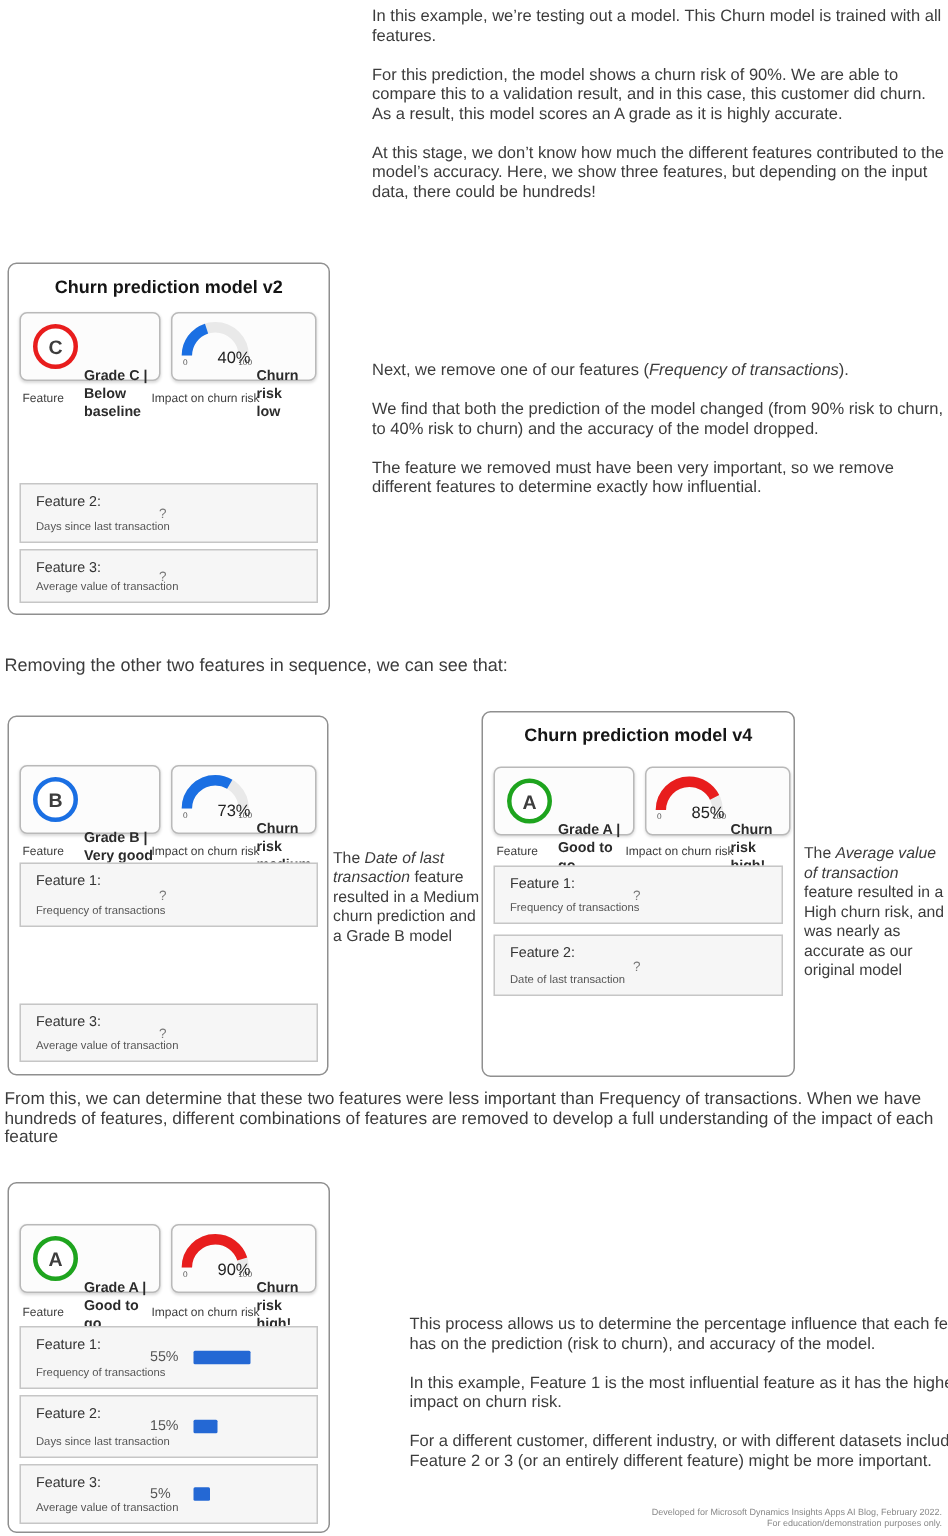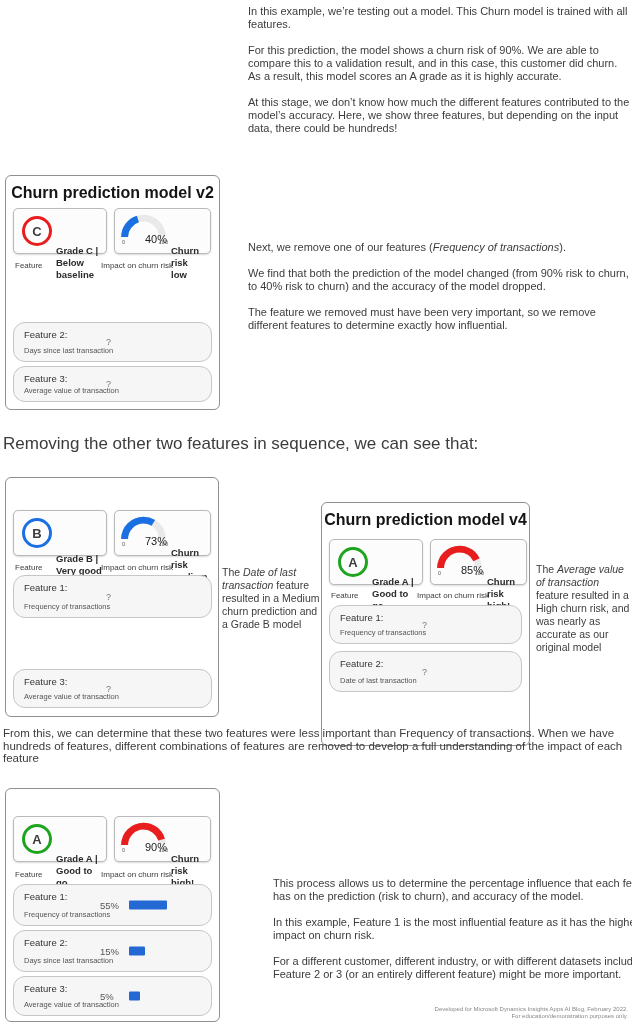--- a/index.html
+++ b/index.html
@@ -5,36 +5,36 @@
   html,body{margin:0;padding:0;background:#fff;}
   .page{position:relative;width:632px;height:1024px;background:#fff;overflow:hidden;
         font-family:"Liberation Sans",sans-serif;color:#3a3a3a;text-decoration:underline;}
   
   .textcol{position:absolute;}
   .textcol p{margin:0 0 13px;font-size:11px;line-height:13px;color:#3c3c3c;}
   .intro{left:248px;top:5px;width:382px;}
   .midtext{left:248px;top:241px;width:382px;}
   .bottomtext{left:248px;top:877px;width:384px;margin-left:25px;}
   .seqline{position:absolute;left:3px;top:437px;width:520px;margin:0;
-           font-size:17px;line-height:13px;color:#3c3c3c;}
+           font-size:12px;line-height:13px;color:#3c3c3c;}
   .conclusion{position:absolute;left:3px;top:727px;width:628px;margin:0;
               font-size:11.5px;line-height:12.5px;color:#3c3c3c;}
   .ann{position:absolute;font-size:10.5px;line-height:13px;color:#3c3c3c;}
   .ann-v3{left:222px;top:566px;width:98px;}
   .ann-v4{left:536px;top:563px;width:96px;}
   .footer{position:absolute;right:4px;top:1006px;text-align:right;
           font-size:6px;line-height:7px;color:#888;}
   
   .card{position:absolute;background:#fff;border:1px solid #8f8f8f;border-radius:6px;}
   .card-v2{left:5px;top:175px;width:213px;height:233px;}
   .card-v3{left:5px;top:477px;width:212px;height:238px;}
-  .card-v4{left:321px;top:502px;width:207px;height:242px;}
+  .card-v4{left:321px;top:474px;width:207px;height:242px;}
   .card-final{left:5px;top:788px;width:213px;height:232px;}
   .card-title{position:absolute;top:8px;left:0;right:0;margin:0;text-align:center;
-              font-size:16px;font-weight:700;color:#151515;}
+              font-size:12px;font-weight:700;color:#151515;}
   .tile{position:absolute;top:32px;height:44px;background:#fcfcfc;border:1px solid #b9b9b9;
         border-radius:5px;box-shadow:0 1px 2px rgba(0,0,0,.15);}
   .card-v4 .tile{top:36px;}
   .card-final .tile{top:27px;}
   .grade-tile{left:7px;width:92px;}
   .gauge-tile{left:108px;width:95px;}
   .grade-circle{position:absolute;left:8px;top:50%;transform:translateY(-50%);
         width:24px;height:24px;border-radius:50%;border:3.5px solid #999;
         display:flex;align-items:center;justify-content:center;
         font-size:13px;font-weight:700;color:#3d3d3d;background:#fff;}
@@ -47,21 +47,21 @@
   .gauge-val{position:absolute;left:0;right:0;bottom:3px;text-align:right;
         font-size:11px;color:#222;}
   .gauge-min{position:absolute;left:2px;bottom:3px;font-size:5.5px;color:#555;}
   .gauge-max{position:absolute;right:-1px;bottom:3px;font-size:5.5px;color:#555;}
   .col-head{position:absolute;font-size:8px;color:#3d3d3d;}
   .ch-f{left:9px;top:85px;}
   .ch-i{left:95px;top:85px;}
   .card-v4 .ch-f{top:88px;}.card-v4 .ch-i{top:88px;}
   .card-final .ch-f{top:81px;}.card-final .ch-i{top:81px;}
   .frow{position:absolute;left:7px;width:197px;background:#f6f6f6;
-        border:1px solid #c6c6c6;border-radius:12px;text-align:center;}
+        border:1px solid #c6c6c6;border-radius:0;text-align:center;}
   .card-v4 .frow{width:191px;}
   .card-v2 .row-0{top:146px;height:38px;}
   .card-v2 .row-1{top:190px;height:34px;}
   .card-v3 .row-0{top:97px;height:41px;}
   .card-v3 .row-1{top:191px;height:37px;}
   .card-v4 .row-0{top:102px;height:37px;}
   .card-v4 .row-1{top:148px;height:39px;}
   .card-final .row-0{top:95px;height:40px;}
   .card-final .row-1{top:141px;height:40px;}
   .card-final .row-2{top:187px;height:38px;}

